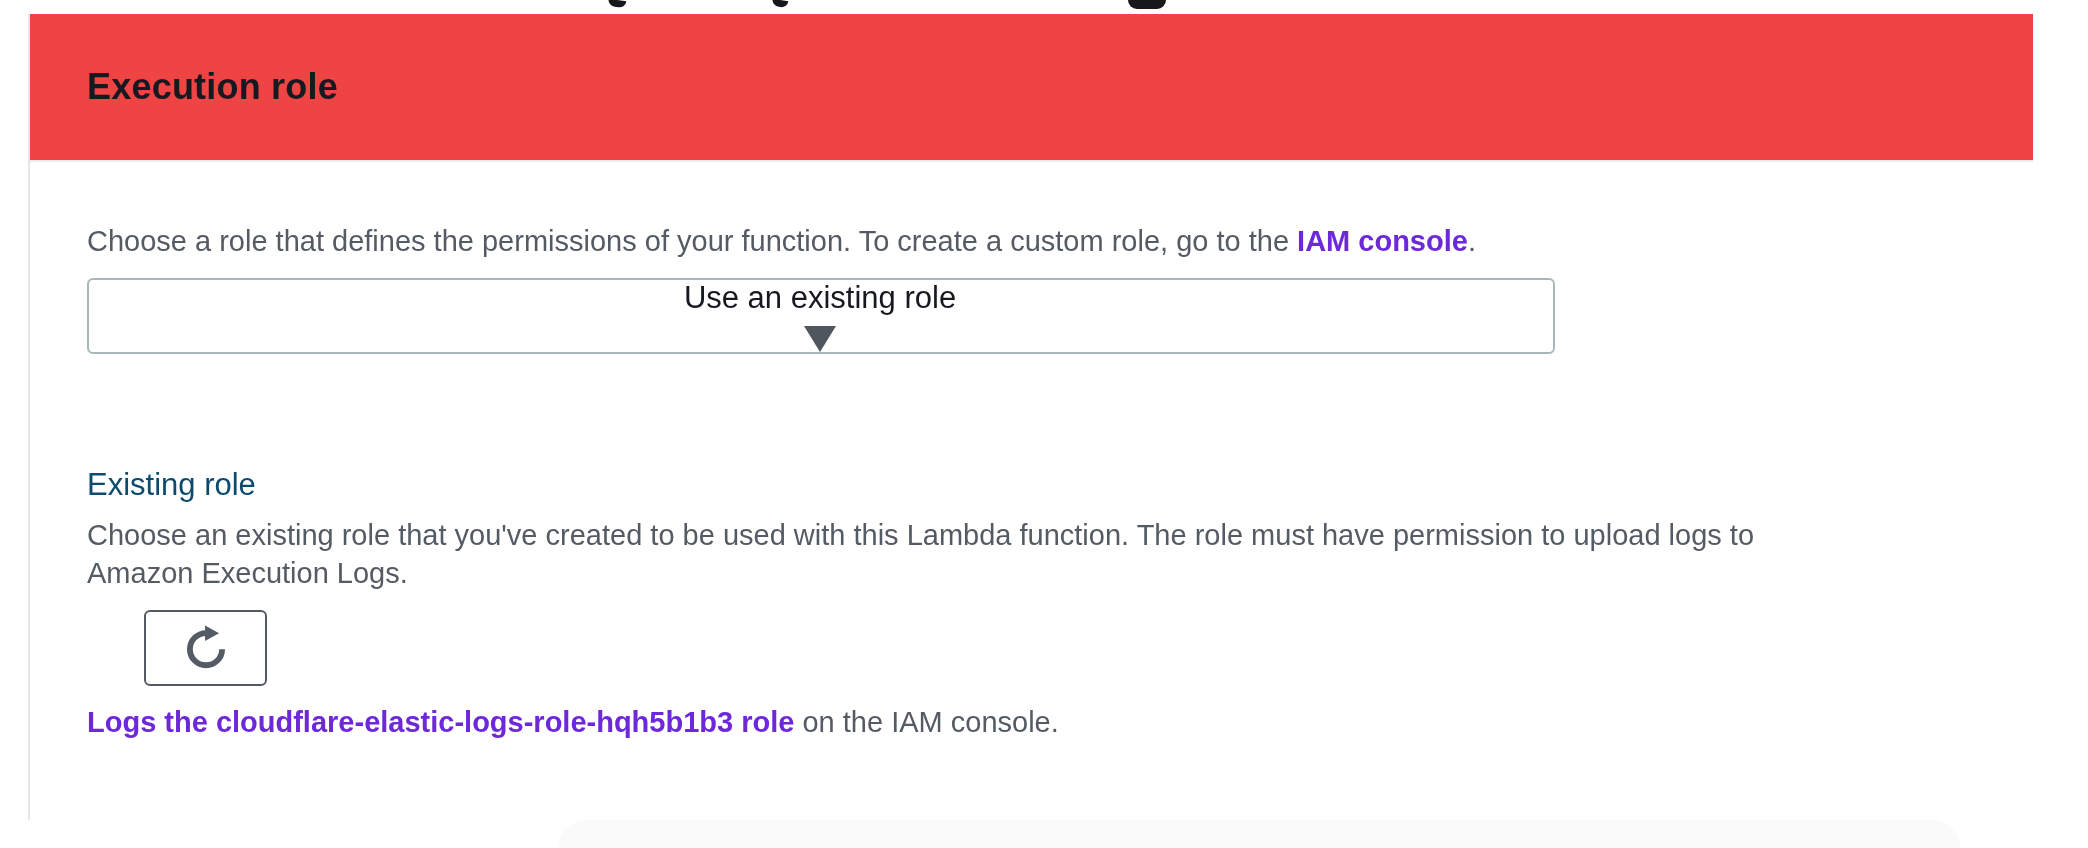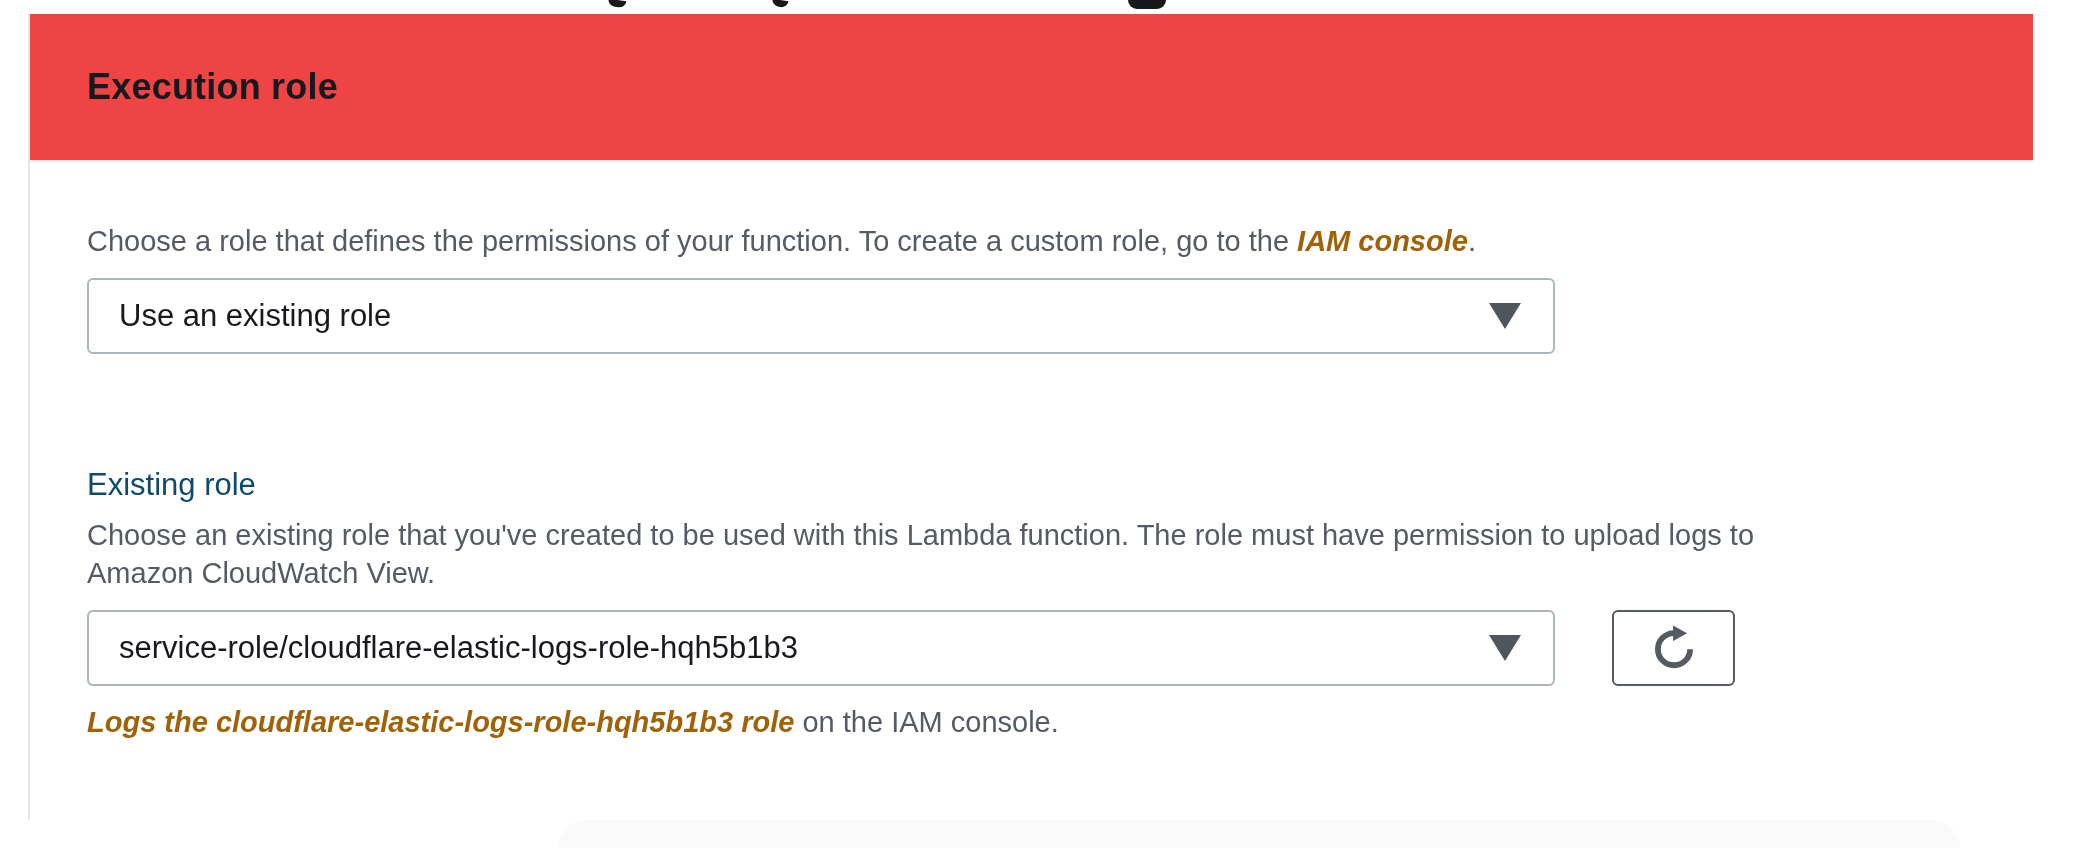--- a/index.html
+++ b/index.html
@@ -14,30 +14,30 @@
 
   .card { position:absolute; left:28px; top:14px; width:2005px; height:806px;
           border-left:2px solid #e4e7e7; background:#ffffff; }
   .card-header { height:146px; background:#ef4444; display:flex; align-items:center;
                  padding-left:57px; }
   .card-title { font-size:36px; font-weight:700; color:#16191f; letter-spacing:0.2px; }
   .card-divider { height:2px; background:#eaeded; }
   .card-body { padding:60px 0 0 57px; }
 
   .desc { font-size:29px; line-height:38px; color:#545b64; }
-  .inline-link { color:#a16207; font-weight:700; text-decoration:none; cursor:pointer;font-style:italic; }
+  .inline-link { color:#6d28d9; font-weight:700; text-decoration:none; cursor:pointer; }
 
   .select { width:1468px; height:76px; background:#ffffff; border:2px solid #aab7b8;
             border-radius:6px; display:flex; align-items:center; justify-content:space-between;
             padding:0 32px 0 30px; cursor:pointer; }
   .select-value { font-size:31px; color:#16191f; }
   .caret { width:0; height:0; border-left:16px solid transparent; border-right:16px solid transparent;
            border-top:26px solid #50565e; }
 
-  .select-top { margin-top:18px; }
+  .select-top { margin-top:18px;flex-direction:column; }
 
   .field-label { margin-top:112px; font-size:31px; line-height:38px; color:#0c4a6e; }
   .field-help  { margin-top:12px; }
   .field-help span { display:block; }
 
   .select-row { margin-top:18px; display:flex; align-items:center; }
   .refresh-btn { margin-left:57px; width:123px; height:76px; background:#ffffff;
                  border:2px solid #545b64; border-radius:6px; display:flex;
                  align-items:center; justify-content:center; cursor:pointer; }
   .refresh-btn svg { width:56px; height:56px; }
@@ -68,28 +68,24 @@
 
     <div class="select select-top">
       <span class="select-value">Use an existing role</span>
       <span class="caret"></span>
     </div>
 
     <div class="field-label">Existing role</div>
 
     <p class="desc field-help">
       <span>Choose an existing role that you've created to be used with this Lambda function. The role must have permission to upload logs to</span>
-      <span>Amazon CloudWatch View.</span>
+      <span>Amazon Execution Logs.</span>
     </p>
 
     <div class="select-row">
-      <div class="select">
-        <span class="select-value">service-role/cloudflare-elastic-logs-role-hqh5b1b3</span>
-        <span class="caret"></span>
-      </div>
       <button class="refresh-btn">
         <svg viewBox="0 0 24 24" fill="none" aria-hidden="true">
           <path d="M12 5.6 a 6.9 6.9 0 1 0 6.9 6.9" stroke="#545b64" stroke-width="2.5" fill="none"></path>
           <polygon points="11.6,2.4 11.6,9.0 17.6,5.7" fill="#545b64"></polygon>
         </svg>
       </button>
     </div>
 
     <p class="link-line"><a class="inline-link">Logs the cloudflare-elastic-logs-role-hqh5b1b3 role</a><span> on the IAM console.</span></p>
 

